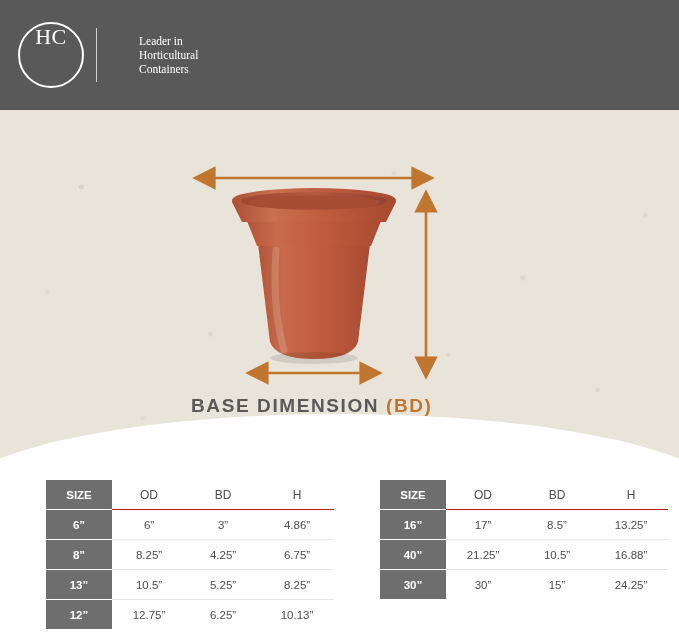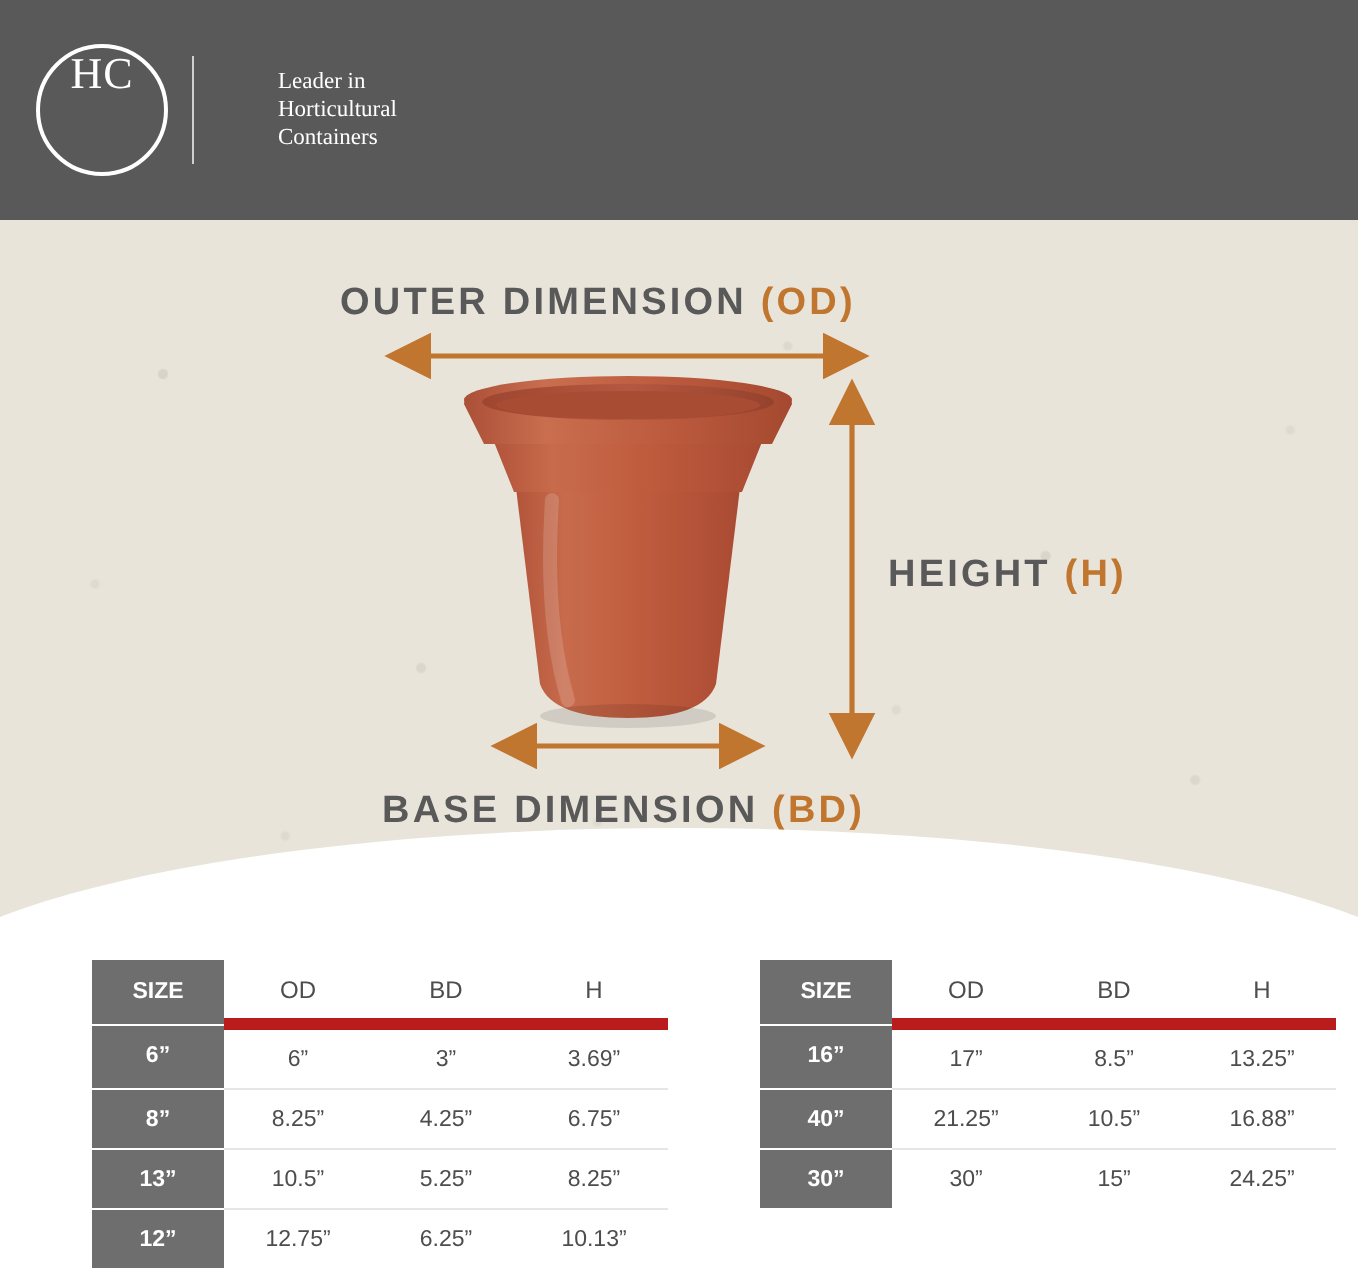--- a/index.html
+++ b/index.html
@@ -164,21 +164,21 @@
     color: #ffffff;
     font-weight: bold;
     font-size: 11.5px;
     width: 66px;
     border-bottom: 1px solid #ffffff;
   }
   table.dim th.col-head {
     color: #4d4d4d;
     font-weight: normal;
     font-size: 12px;
-    border-bottom: 6px solid #b91c1c;
+    border-bottom: 1px solid #b91c1c;
     background: #ffffff;
   }
   table.dim td.val {
     background: #ffffff;
     border-bottom: 1px solid #e6e6e6;
     font-size: 11.5px;
   }
   table.dim tr:last-child td.val { border-bottom: none; }
   table.dim tr:last-child td.size-cell { border-bottom: none; }
 </style>
@@ -197,27 +197,21 @@
       <div>Horticultural</div>
       <div>Containers</div>
     </div>
   </div>
 
 </div>
 
 <div class="diagram">
   <div class="speckle"></div>
 
-  <div class="label" style="left:170px; top:31px;">
-    <span>OUTER DIMENSION </span><span class="accent">(OD)</span>
-  </div>
-
-  <div class="label" style="left:444px; top:167px;">
-    <span>HEIGHT </span><span class="accent">(H)</span>
-  </div>
+
 
   <div class="label" style="left:191px; top:285px;">
     <span>BASE DIMENSION </span><span class="accent">(BD)</span>
   </div>
 
   <svg class="svg-layer" viewBox="0 0 679 350">
     <defs>
       <linearGradient id="potBody" x1="0" y1="0" x2="1" y2="0">
         <stop offset="0%" stop-color="#b2543a"></stop>
         <stop offset="22%" stop-color="#c76b4c"></stop>
@@ -282,21 +276,21 @@
         <th class="col-head">OD</th>
         <th class="col-head">BD</th>
         <th class="col-head">H</th>
       </tr>
     </thead>
     <tbody>
       <tr>
         <td class="size-cell">6”</td>
         <td class="val">6”</td>
         <td class="val">3”</td>
-        <td class="val">3.69”</td>
+        <td class="val">4.86”</td>
       </tr>
       <tr>
         <td class="size-cell">8”</td>
         <td class="val">8.25”</td>
         <td class="val">4.25”</td>
         <td class="val">6.75”</td>
       </tr>
       <tr>
         <td class="size-cell">13”</td>
         <td class="val">10.5”</td>

